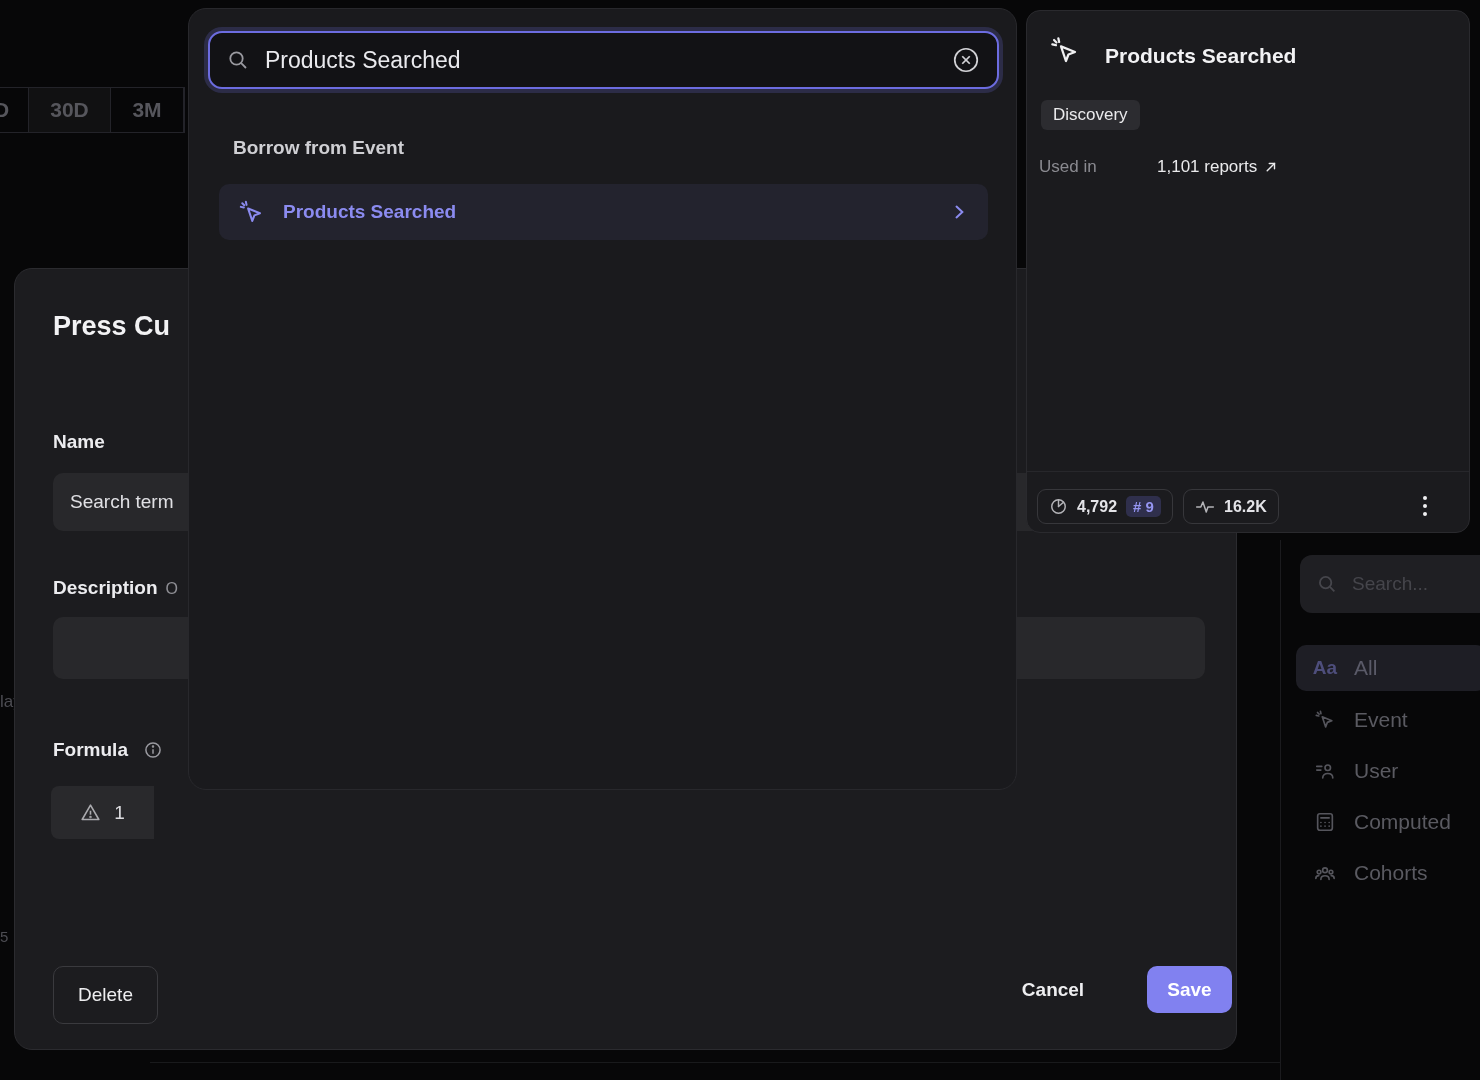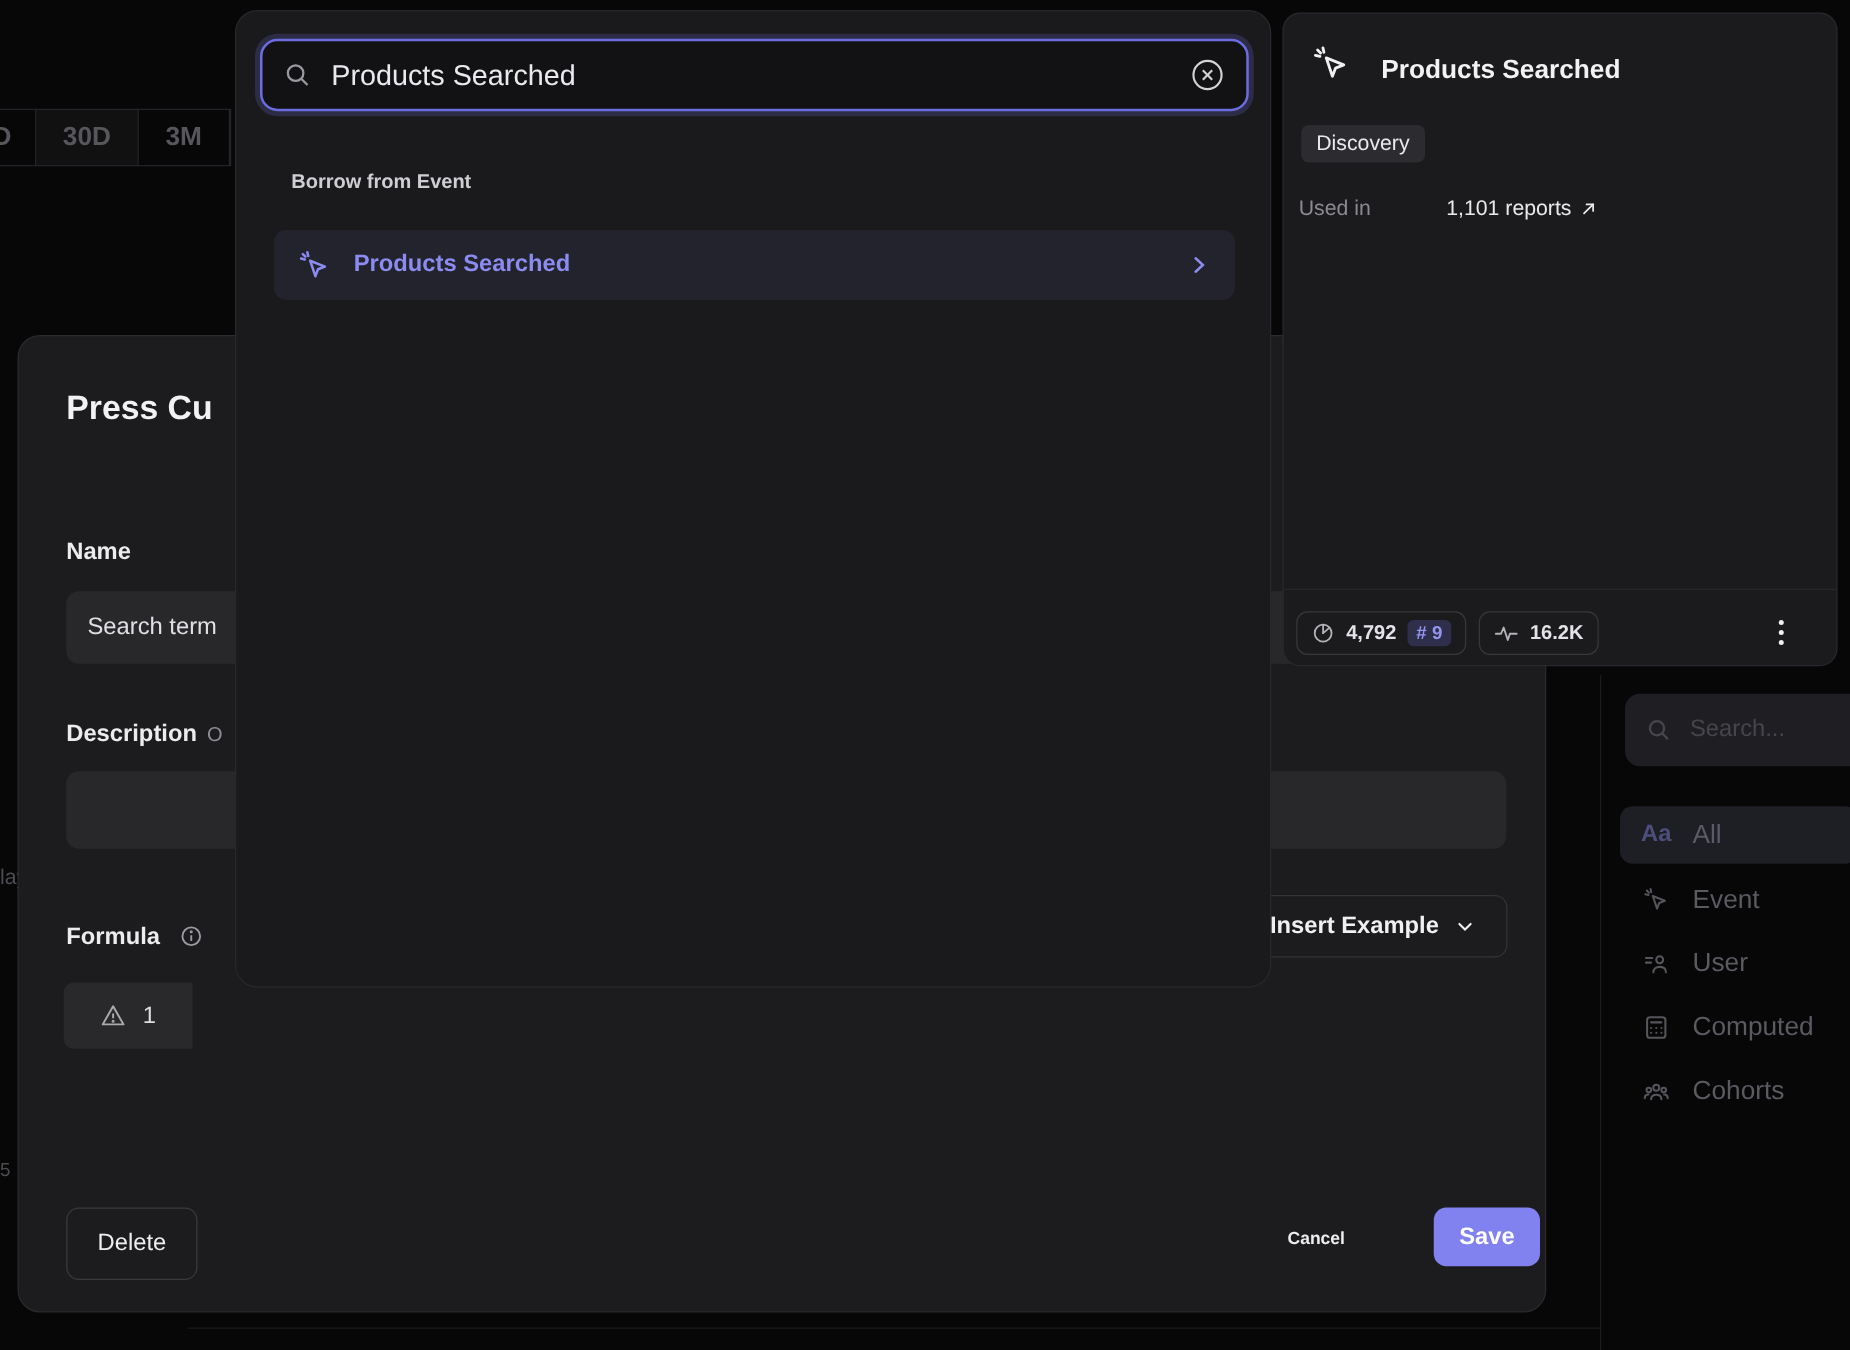--- a/index.html
+++ b/index.html
@@ -52,35 +52,35 @@
       display:flex; align-items:center; padding-left:19px; }
   .chip { height:33px; border-radius:17px; background:#2d2d31; display:flex; align-items:center;
       gap:9px; padding:0 15px; color:#98989d; font-size:19px; }
   .chip .ic { color:#8e8e94; display:flex; }
   .help { position:absolute; left:156px; top:590px; display:flex; align-items:center; gap:9px;
       font-size:19px; color:#d2d2d6; }
   .kbd { background:#2e2e32; border-radius:6px; padding:3px 10px; color:#e8e8ec; }
   .btn-outline { position:absolute; height:58px; border:1px solid #3a3a3e; border-radius:10px;
       background:transparent; color:#eeeef0; font-size:19px; display:flex; align-items:center;
       justify-content:center; }
-  .btn-text { position:absolute; height:47px; color:#eeeef0; font-size:14px; font-weight:600;
+  .btn-text { position:absolute; height:47px; color:#eeeef0; font-size:19px; font-weight:600;
       display:flex; align-items:center; justify-content:center; background:transparent; border:none; }
   .btn-primary { position:absolute; height:47px; border:none; border-radius:10px; background:#8181f0;
       color:#ffffff; font-size:19px; font-weight:600; display:flex; align-items:center; justify-content:center; }
 
   
   #dropdown { position:absolute; left:188px; top:8px; width:829px; height:782px; background:#1a1a1d;
       border:1px solid #28282c; border-radius:18px; z-index:20; }
   .srch-wrap { position:absolute; left:19px; top:22px; width:791px; height:58px; background:#121215;
       border:2px solid #6c6ce0; border-radius:14px; box-shadow:0 0 0 4px rgba(108,108,224,0.22);
       display:flex; align-items:center; padding:0 16px; }
   .srch-wrap input { flex:1; margin-left:15px; background:transparent; border:none; outline:none;
       color:#eaeaee; font-size:23px; font-family:"Liberation Sans", sans-serif; }
   .clear-btn { background:none; border:none; color:#d2d2d6; display:flex; cursor:pointer; }
-  .dd-section { position:absolute; left:44px; top:128px; font-size:16px; font-weight:600; color:#cfcfd3; }
+  .dd-section { position:absolute; left:44px; top:128px; font-size:19px; font-weight:600; color:#cfcfd3; }
   .dd-row { position:absolute; left:30px; top:175px; width:769px; height:56px; background:#23232e;
       border-radius:10px; display:flex; align-items:center; padding:0 19px; }
   .dd-row .lbl { margin-left:18px; font-size:19px; font-weight:bold; color:#8b8bf0; }
   .dd-row .chev { margin-left:auto; color:#8b8bf0; display:flex; }
 
   
   #card { position:absolute; left:1026px; top:10px; width:444px; height:523px; background:#1b1b1e;
       border:1px solid #2a2a2e; border-radius:14px; z-index:20; }
   .c-title { position:absolute; left:78px; top:33px; font-size:21px; font-weight:bold; color:#f2f2f4; }
   .c-icon { position:absolute; left:22px; top:24px; color:#f0f0f2; }
@@ -194,28 +194,20 @@
       <span>Formula</span>
       <span class="info-ic">
         <svg width="20" height="20" viewBox="0 0 24 24" fill="none" stroke="currentColor" stroke-width="1.8">
             <circle cx="12" cy="12" r="8.5"></circle>
             <line x1="12" y1="11" x2="12" y2="16.5"></line>
             <circle cx="12" cy="7.7" r="0.6" fill="currentColor"></circle>
           </svg>
       </span>
     </div>
 
-    <button class="insert-btn">
-      <span>Insert Example</span>
-      <span style="display:flex;">
-        <svg width="18" height="18" viewBox="0 0 24 24" fill="none" stroke="currentColor" stroke-width="2.2" stroke-linecap="round">
-            <polyline points="6,9.5 12,15.5 18,9.5"></polyline>
-          </svg>
-      </span>
-    </button>
 
     <div class="f-gutter">
       <span class="warn">
         <svg width="21" height="21" viewBox="0 0 24 24" fill="none" stroke="currentColor" stroke-width="1.8" stroke-linejoin="round">
             <path d="M12 3.5 L21.5 20 H2.5 Z"></path>
             <line x1="12" y1="10" x2="12" y2="14.5"></line>
             <circle cx="12" cy="17.2" r="0.5" fill="currentColor"></circle>
           </svg>
       </span>
       <span>1</span>

